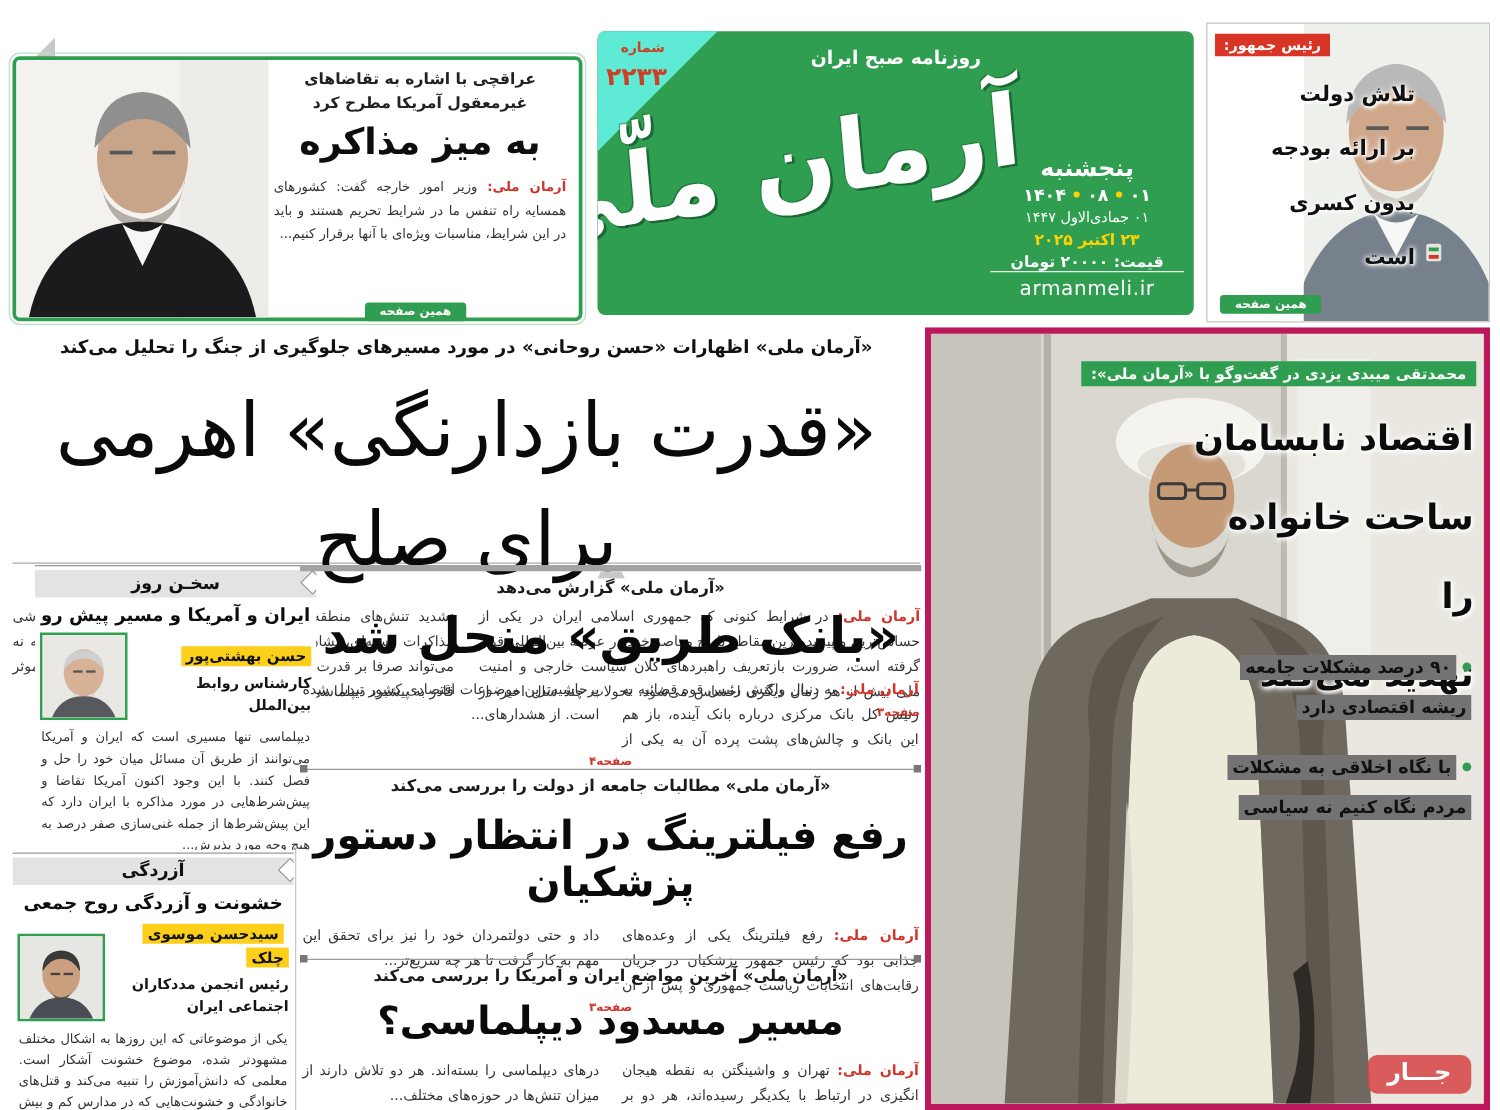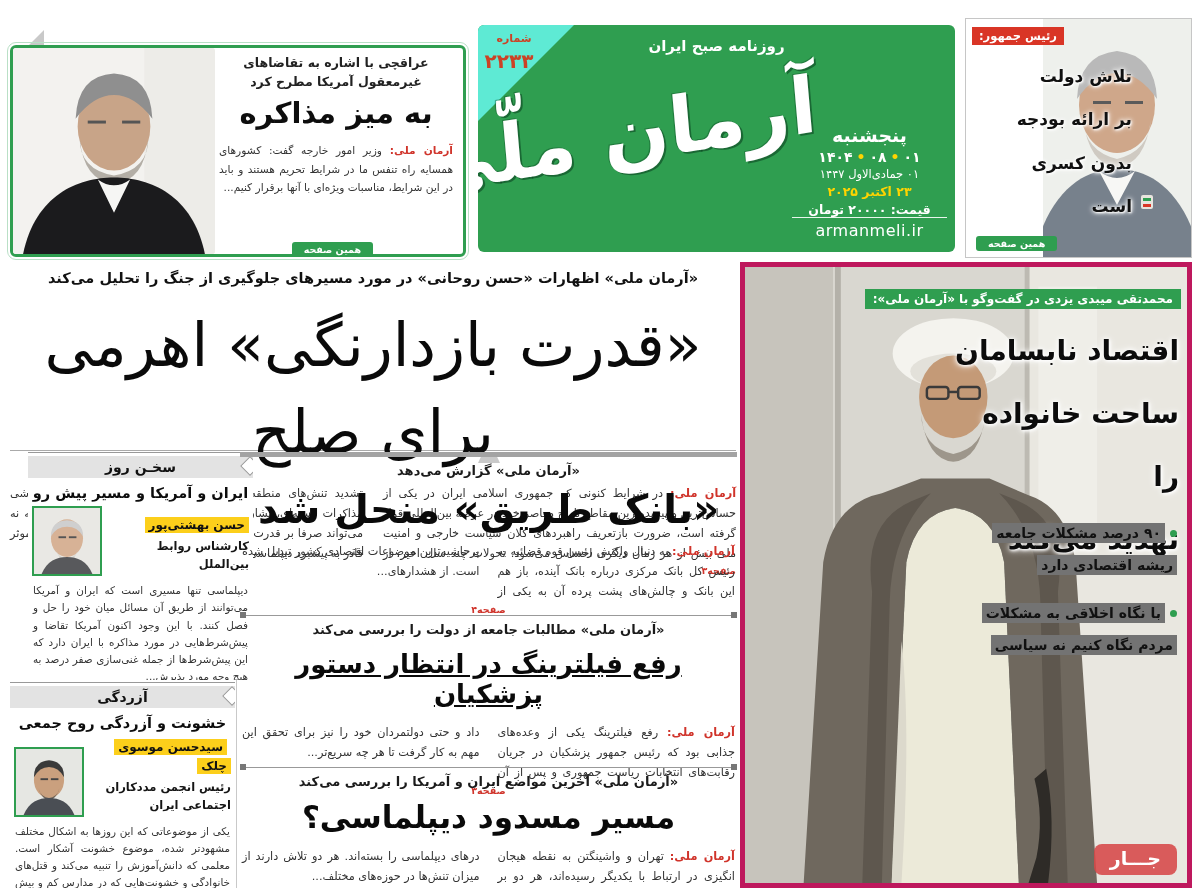--- a/index.html
+++ b/index.html
@@ -95,21 +95,21 @@
                         background:#c9c9c9; clip-path:polygon(15% 0,85% 0,100% 100%,0 100%); }
   .c-article { position:relative; padding-top:6px; }
   .c-article + .c-article { border-top:1px solid #999; }
   .c-article + .c-article::before, .c-article + .c-article::after {
       content:""; position:absolute; top:-4px; width:6px; height:6px; background:#777; }
   .c-article + .c-article::before { right:0; }
   .c-article + .c-article::after { left:0; }
   .ca-kicker { text-align:center; font-size:13px; font-weight:bold; color:#1b1b1b; }
   .ca-headline { text-align:center; font-weight:bold; color:#0a0a0a; letter-spacing:-1px; }
   .ca-1 .ca-headline { font-size:40px; margin:8px 0 10px; }
-  .ca-2 .ca-headline { font-size:26px; margin:12px 0 14px; letter-spacing:-0.5px;text-decoration:underline; }
+  .ca-2 .ca-headline { font-size:32px; margin:12px 0 14px; letter-spacing:-0.5px; }
   .ca-3 .ca-headline { font-size:31px; margin:10px 0 12px; }
   .ca-lead { font-size:11.3px; color:#333; line-height:1.75; text-align:justify;
              columns:2; column-gap:18px; padding:0 2px; }
   .ca-page { text-align:center; margin-top:3px; }
   .ca-1 { height:158px; }
   .ca-2 { height:152px; }
 
   
   .iv-box { position:absolute; left:740px; top:262px; width:452px; height:626px;
             border:5px solid #be185d; overflow:hidden; background:#ddd; }

